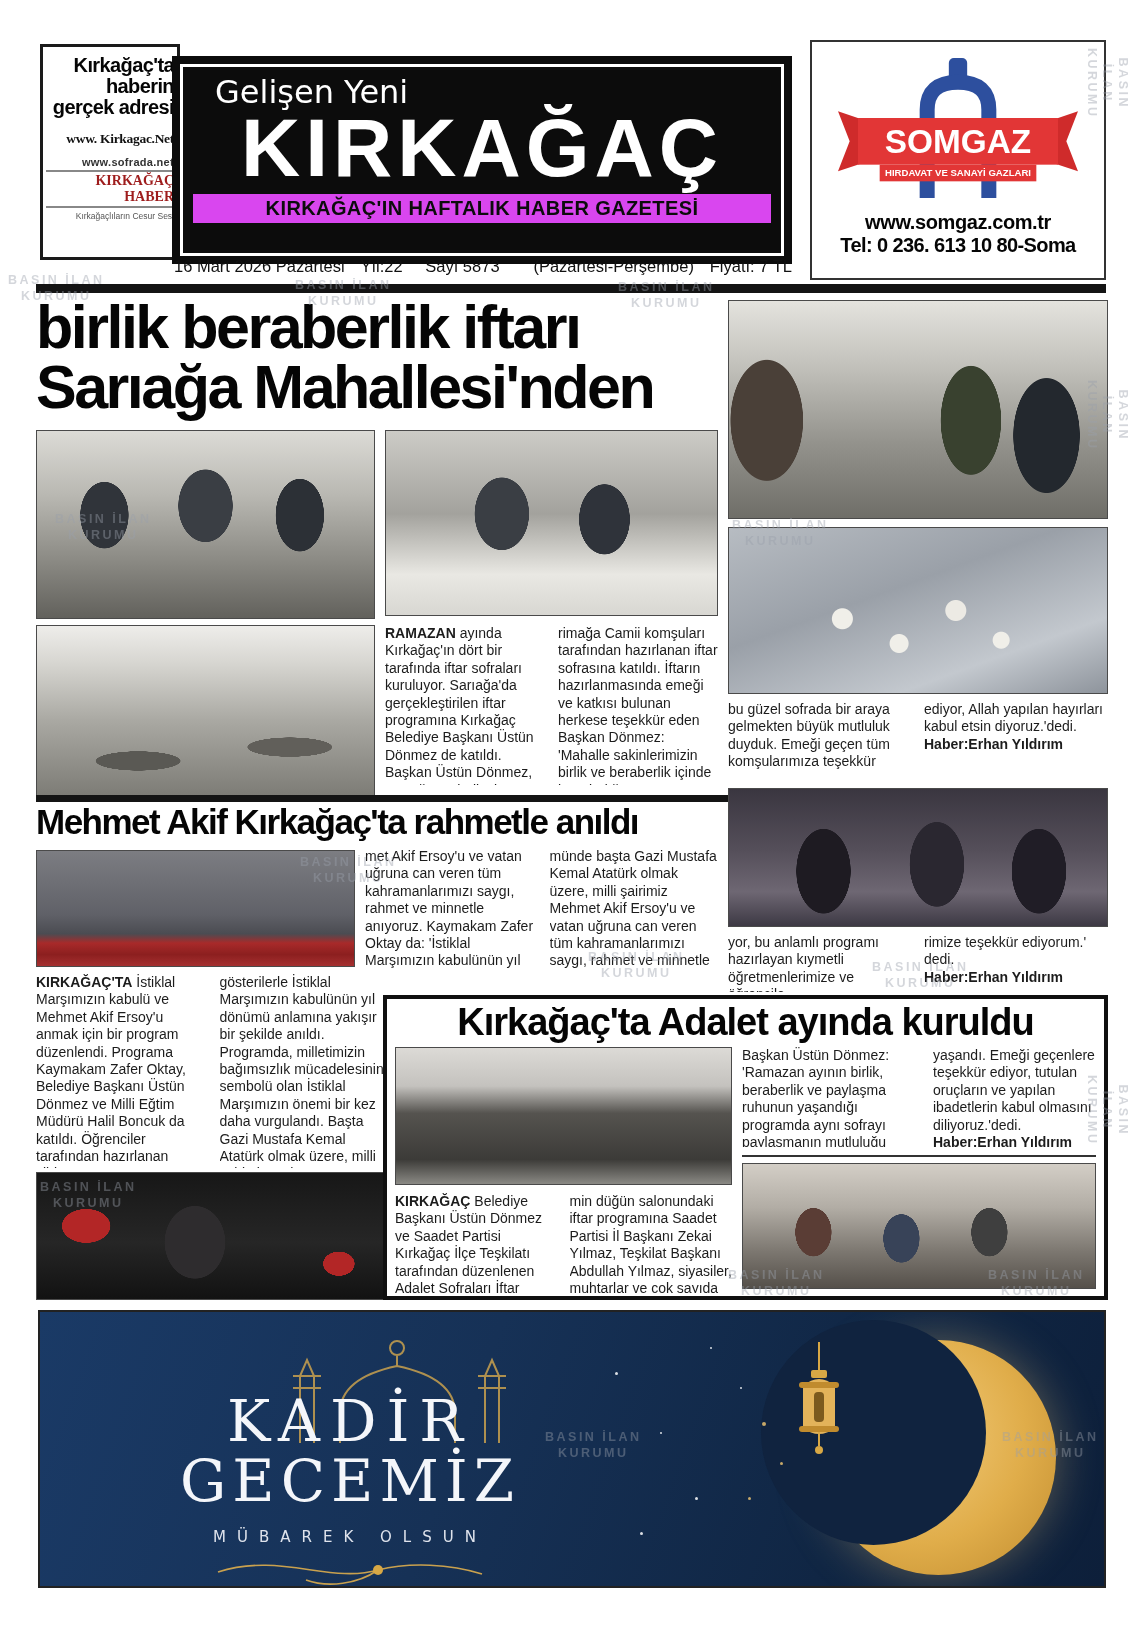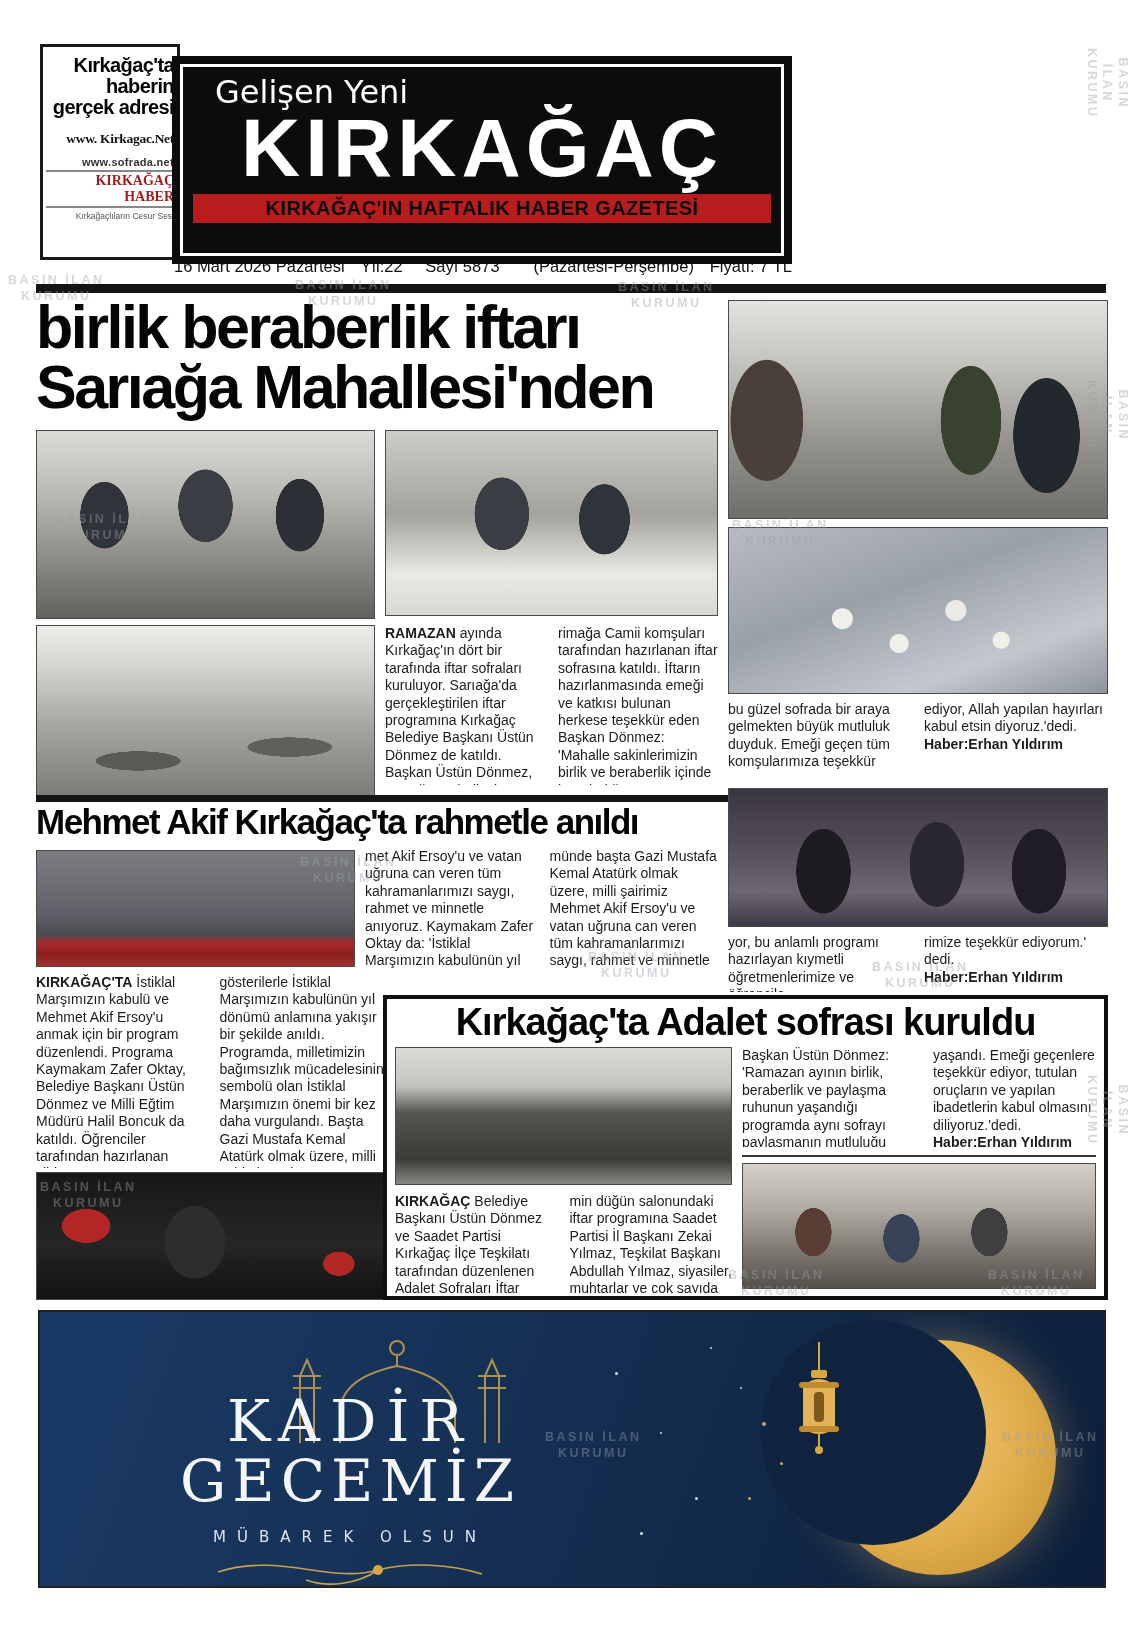--- a/index.html
+++ b/index.html
@@ -23,21 +23,21 @@
   .lb-logo { margin-top:2px; color:#9e1d1d; font-family:"Liberation Serif", serif; font-weight:700;
              font-size:14px; border-top:2px solid #888; border-bottom:2px solid #888; padding:1px 0; }
   .lb-tag  { font-size:8.5px; color:#555; margin-top:3px; }
 
   
   #masthead { left:172px; top:40px; width:620px; height:208px; background:#0c0c0c; padding:8px;margin-top:16px; }
   #masthead-inner { border:3px solid #fff; height:100%; padding:6px 10px 8px; }
   .mh-kicker { color:#fff; font-size:32px; padding-left:22px; font-weight:500; font-family:"DejaVu Sans", sans-serif; }
   .mh-title  { color:#fff; font-size:82px; font-weight:800; text-align:center; letter-spacing:5px;
                line-height:.95; margin-top:-2px; }
-  .mh-strip  { background:#b91c1c; color:#0c0c0c; font-weight:700; font-size:20px; text-align:center;
+  .mh-strip  { background:#d946ef; color:#0c0c0c; font-weight:700; font-size:20px; text-align:center;
                letter-spacing:.4px; padding:3px 0; margin-top:7px; }
 
   
   #dateline { left:174px; top:257px; width:618px; display:flex; justify-content:space-between;
               align-items:baseline; font-size:16.5px; color:#111; }
   .dl-mid span { margin-right:18px; }
   #bar1 { left:36px; top:284px; width:1070px; height:9px; background:#141414; }
   #bar2 { left:36px; top:795px; width:1070px; height:7px; background:#141414; }
 
   
@@ -231,20 +231,34 @@
     <span>16 Mart 2026 Pazartesi</span>
     <span class="dl-mid">
       <span>Yıl:22</span>
       <span>Sayı 5873</span>
     </span>
     <span>(Pazartesi-Perşembe)</span>
     <span>Fiyatı: 7 TL</span>
   </div>
   <div id="bar1" class="abs"></div>
 
+  <div id="somgaz" class="abs">
+    <svg class="sg-svg" viewBox="0 0 300 172">
+      <rect x="139" y="2" width="22" height="30" rx="6" fill="#2d4f9e"></rect>
+      <path d="M113 170 V64 Q113 31 150 31 Q187 31 187 64 V170" fill="none" stroke="#2d4f9e" stroke-width="18"></path>
+      <polygon points="36,76 6,66 20,102 6,138 36,128" fill="#cf2b2b"></polygon>
+      <polygon points="264,76 294,66 280,102 294,138 264,128" fill="#cf2b2b"></polygon>
+      <rect x="30" y="74" width="240" height="56" fill="#e23636"></rect>
+      <text x="150" y="116" text-anchor="middle" font-family="Liberation Sans, sans-serif" font-size="40" font-weight="bold" fill="#ffffff">SOMGAZ</text>
+      <rect x="56" y="130" width="188" height="20" fill="#e23636"></rect>
+      <text x="150" y="144" text-anchor="middle" font-family="Liberation Sans, sans-serif" font-size="11.5" font-weight="bold" fill="#ffffff">HIRDAVAT VE SANAYİ GAZLARI</text>
+    </svg>
+    <div class="sg-url">www.somgaz.com.tr</div>
+    <div class="sg-tel">Tel: 0 236. 613 10 80-Soma</div>
+  </div>
 
   <div id="headline1" class="abs">
     <div>birlik beraberlik iftarı</div>
     <div>Sarıağa Mahallesi'nden</div>
   </div>
   <div id="ph-greet" class="abs ph"></div>
   <div id="ph-crowd" class="abs ph"></div>
   <div id="ph-guests" class="abs ph"></div>
   <div id="ph-table" class="abs ph"></div>
   <div id="ph-wide" class="abs ph"></div>
@@ -276,21 +290,21 @@
       <p class="body byline">Haber:Erhan Yıldırım</p>
     </div>
   </div>
   <div id="s2-left" class="abs cols">
     <p class="body col"><b class="lead">KIRKAĞAÇ'TA</b> <span>İstiklal Marşımızın kabulü ve Mehmet Akif Ersoy'u anmak için bir program düzenlendi. Programa Kaymakam Zafer Oktay, Belediye Başkanı Üstün Dönmez ve Milli Eğtim Müdürü Halil Boncuk da katıldı. Öğrenciler tarafından hazırlanan şiirler ve</span></p>
     <p class="body col">gösterilerle İstiklal Marşımızın kabulünün yıl dönümü anlamına yakışır bir şekilde anıldı. Programda, milletimizin bağımsızlık mücadelesinin sembolü olan İstiklal Marşımızın önemi bir kez daha vurgulandı. Başta Gazi Mustafa Kemal Atatürk olmak üzere, milli şairimiz Meh-</p>
   </div>
   <div id="ph-flags" class="abs ph"></div>
 
   <div id="story3" class="abs">
-    <div id="headline3">Kırkağaç'ta Adalet sofrası kuruldu</div>
+    <div id="headline3">Kırkağaç'ta Adalet ayında kuruldu</div>
     <div id="s3-grid">
       <div class="s3-colL">
         <div id="ph-adalet-group" class="ph"></div>
         <div id="s3-bottom-text" class="cols">
           <p class="body col"><b class="lead">KIRKAĞAÇ</b> <span>Belediye Başkanı Üstün Dönmez ve Saadet Partisi Kırkağaç İlçe Teşkilatı tarafından düzenlenen Adalet Sofraları İftar Programı büyük ilgi gördü. Yase-</span></p>
           <p class="body col">min düğün salonundaki iftar programına Saadet Partisi İl Başkanı Zekai Yılmaz, Teşkilat Başkanı Abdullah Yılmaz, siyasiler, muhtarlar ve çok sayıda vatandaş katıldı.</p>
         </div>
       </div>
       <div class="s3-colR">
         <div id="s3-right-text" class="cols">

